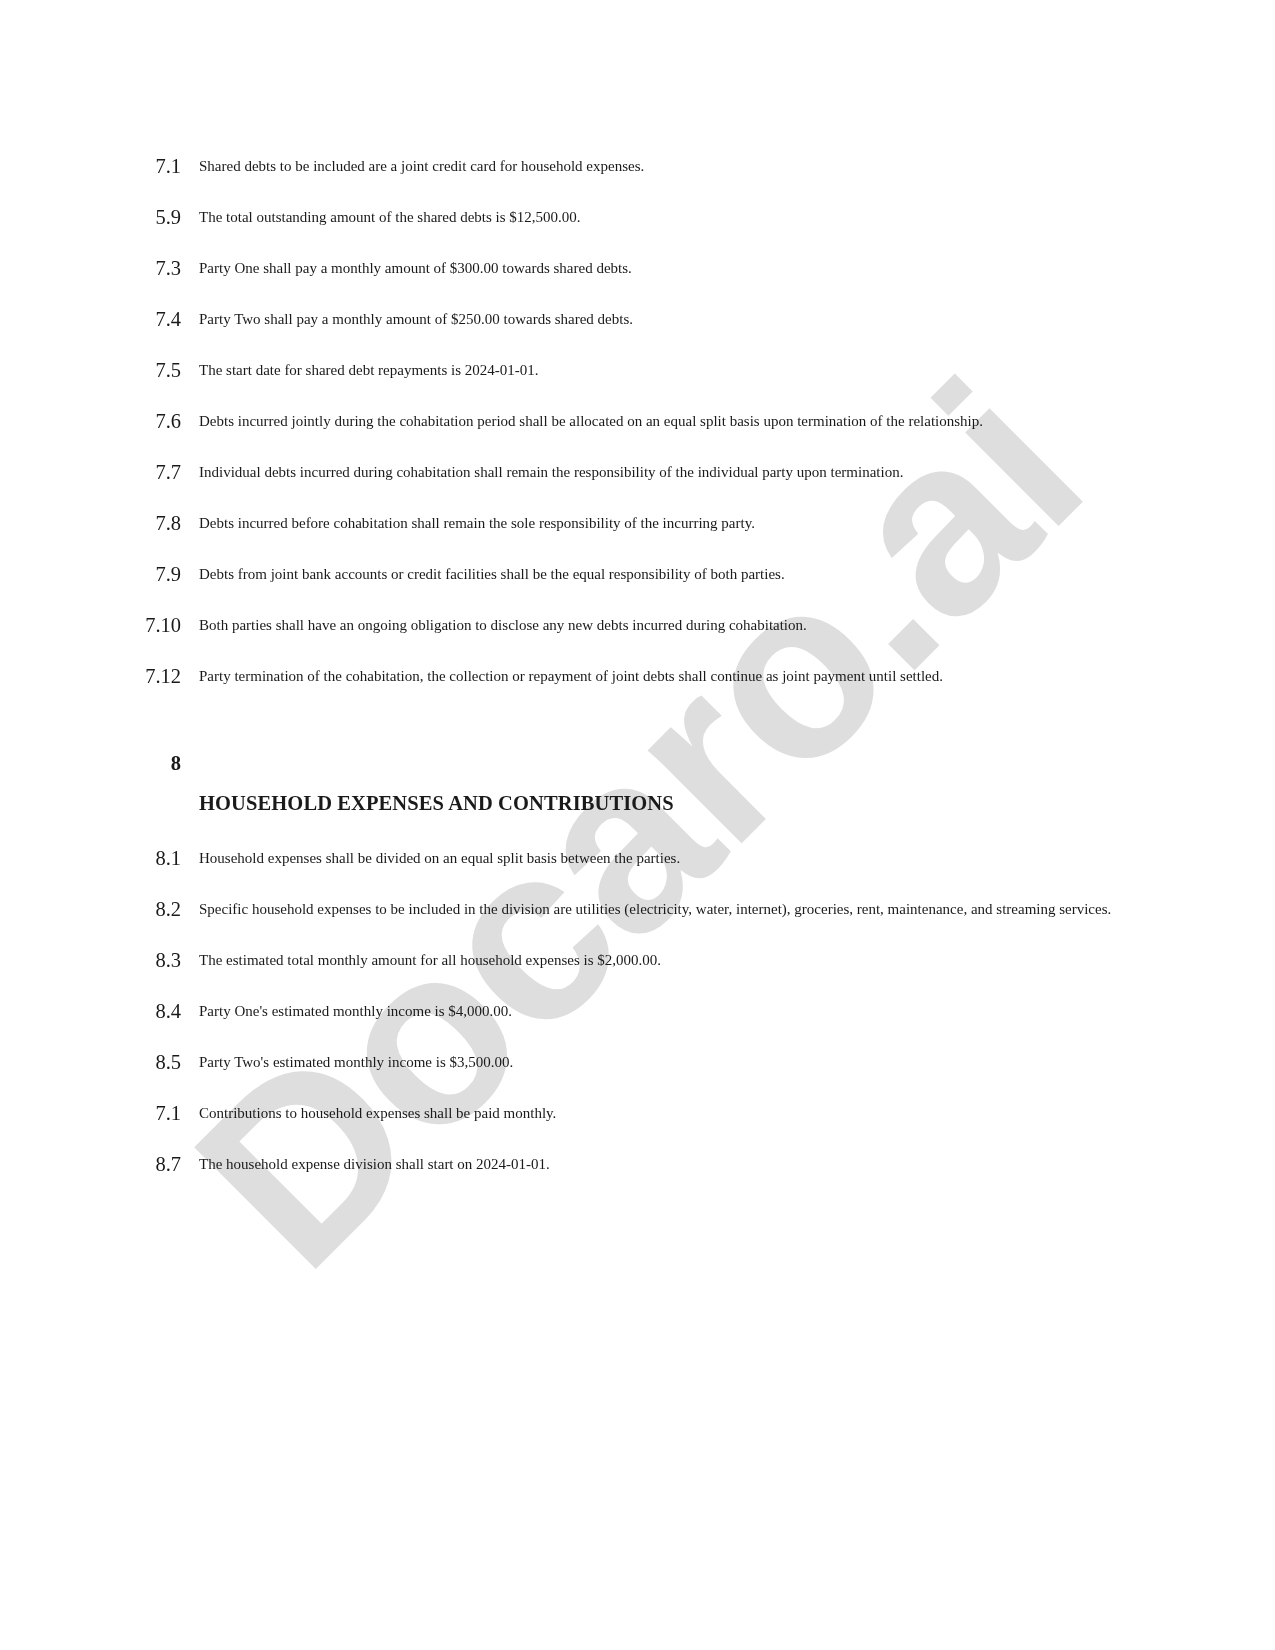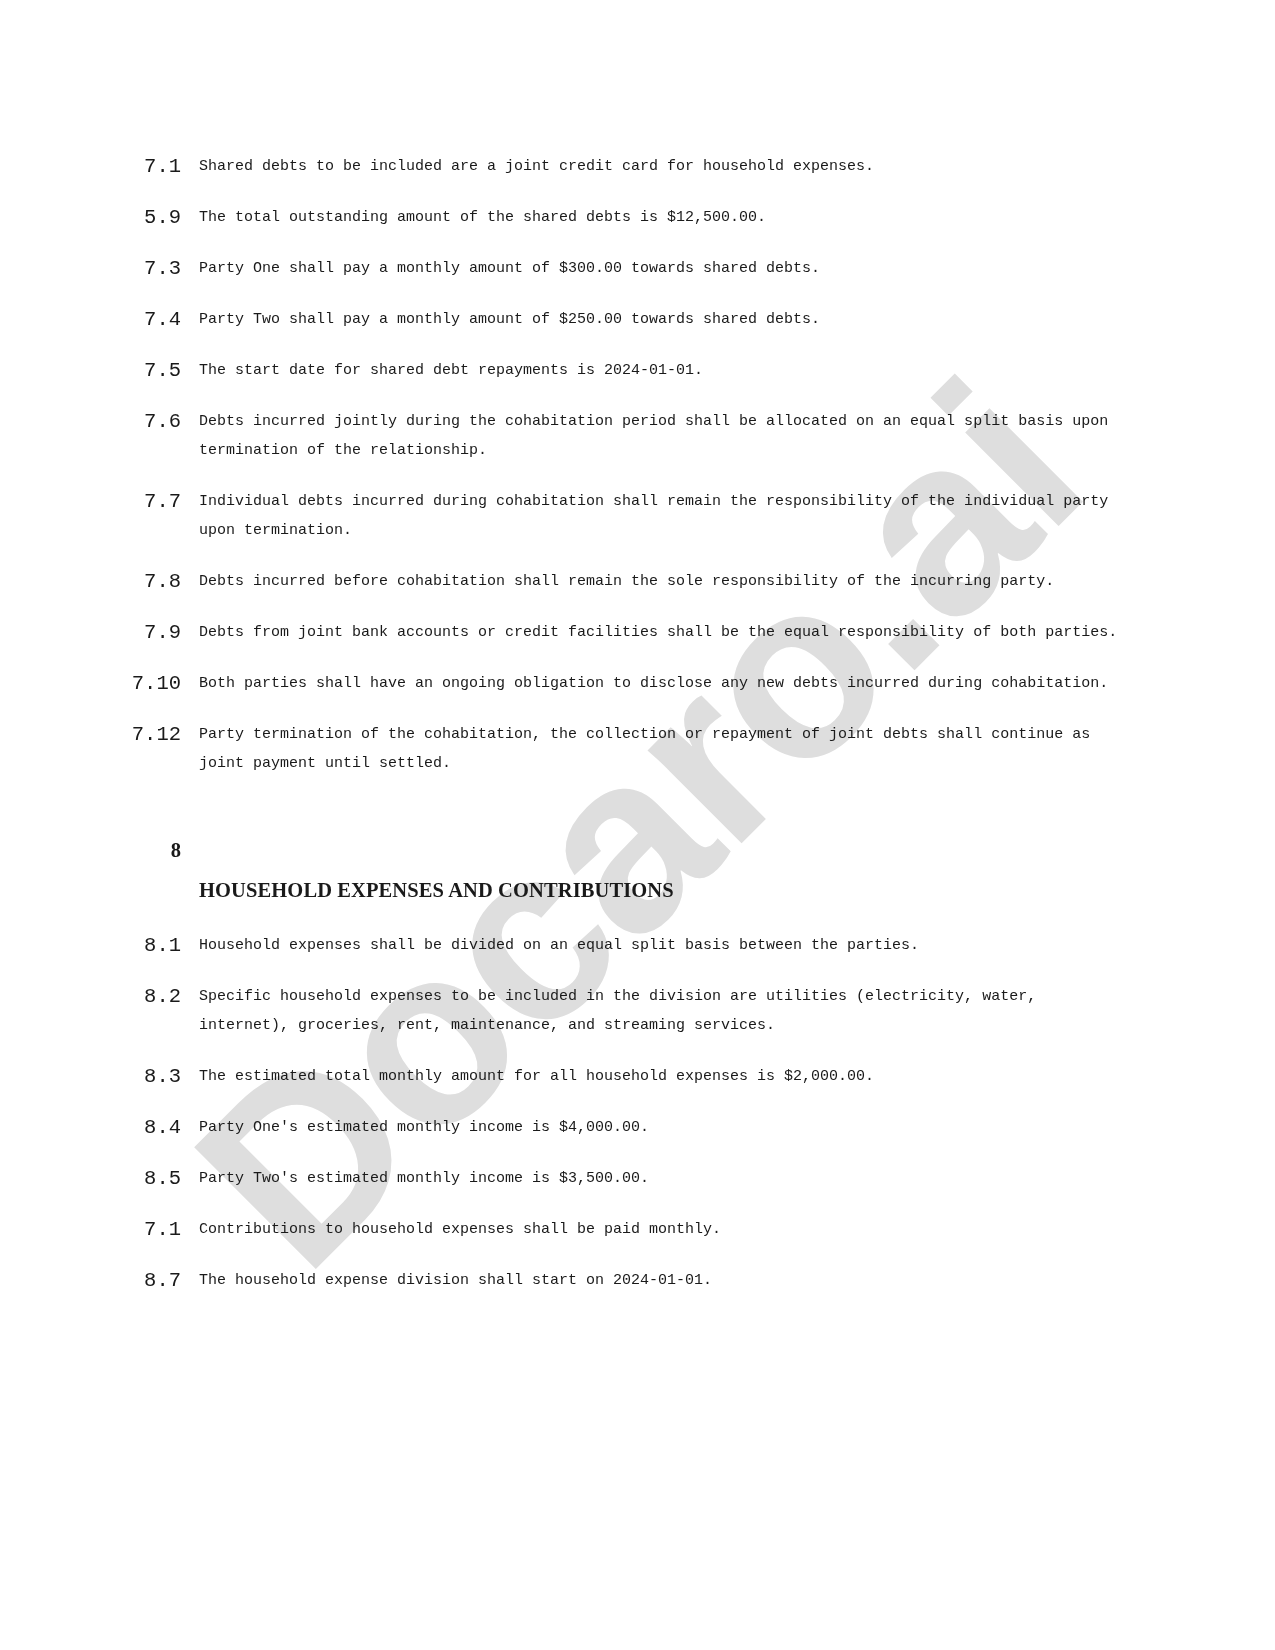--- a/index.html
+++ b/index.html
@@ -57,21 +57,20 @@
     position: absolute;
     left: 130px;
     width: 995px;
   }
 
   
   .clause {
     display: flex;
     align-items: flex-start;
     margin-bottom: 22px;
-    font-family: Liberation Mono, monospace;
   }
   .clause-num {
     flex: 0 0 51px;
     width: 51px;
     text-align: right;
     font-size: 20.5px;
     line-height: 29px;
     padding-right: 0;
     white-space: nowrap;
   }

